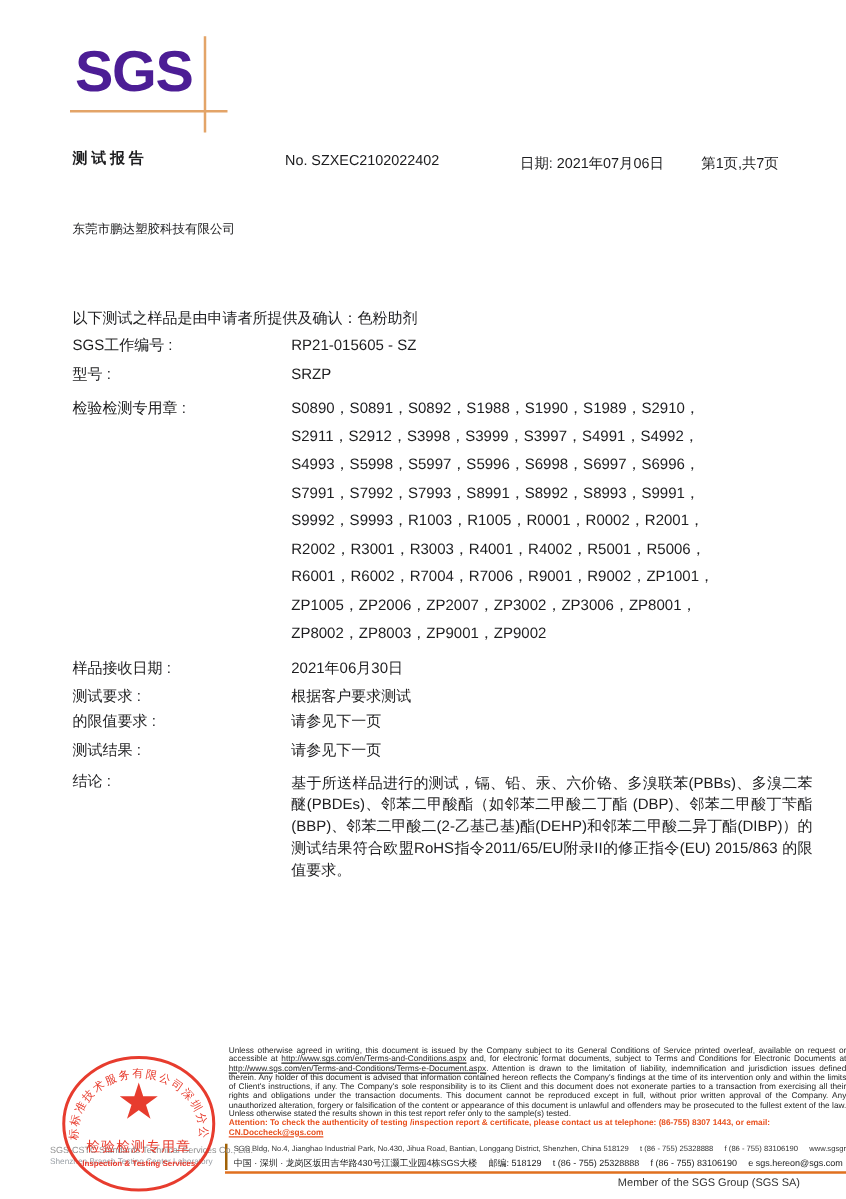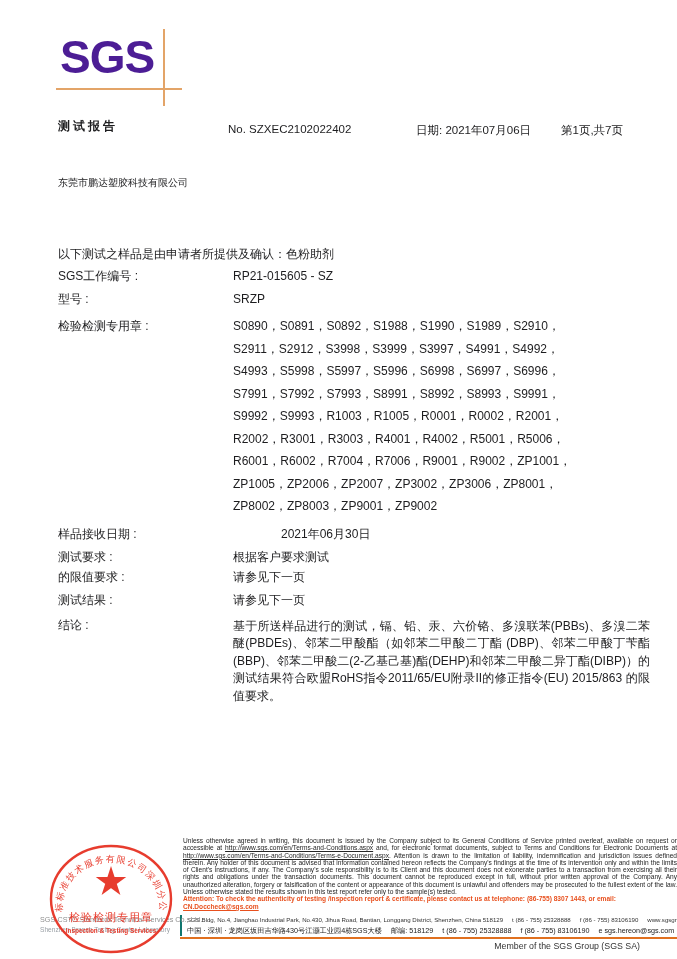--- a/index.html
+++ b/index.html
@@ -20,33 +20,33 @@
   
   .applicant-name{position:absolute;left:58px;top:160px;font-size:10px;margin-top:16px;}
   .applicant-address{position:absolute;left:58px;top:183px;font-size:12.5px;}
   .statement{position:absolute;left:58px;top:246px;font-size:12px;}
   
   .fields{position:absolute;left:58px;top:269px;right:26px;font-size:12px;}
   .row{display:flex;align-items:flex-start;line-height:14px;margin-bottom:9px;}
   .row .lbl{flex:0 0 175px;}
   .row .val{flex:1;}
   .ref-line{line-height:22.5px;}
-  .row.after-ref{margin-top:4px;gap:48px;}
+  .row.after-ref{margin-top:4px;}
   .conclusion .val{max-width:417px;line-height:17.5px;text-align:justify;}
   
   .legal{position:absolute;left:183px;top:837px;width:494px;font-size:6.6px;
     line-height:7.3px;color:#252525;text-align:justify;}
   .legal a,.legal .lnk{color:#252525;text-decoration:underline;}
   .attention{color:#e8501e;font-weight:bold;text-align:left;}
   .attention .lnk{color:#e8501e;text-decoration:underline;}
   .gray-co{position:absolute;left:40px;top:915px;width:165px;color:#8f8f8f;
     font-size:7.2px;line-height:10px;z-index:1;}
   .gray-co .l2{font-size:6.6px;color:#9aa0a6;}
   .stamp{position:absolute;left:47px;top:842px;z-index:2;opacity:.93;}
-  .addr-block{position:absolute;left:180px;top:915px;width:497px;border-left:2px solid #0f766e;
+  .addr-block{position:absolute;left:180px;top:915px;width:497px;border-left:2px solid #a16207;
     padding-left:5px;box-sizing:border-box;text-align:right;}
   .addr-line{display:flex;gap:9px;align-items:baseline;white-space:nowrap;}
   .addr-en{font-size:6.1px;color:#333;line-height:10px;}
   .addr-cn{font-size:7.2px;color:#222;line-height:11px;}
   .addr-rule{position:absolute;left:180px;top:937px;width:497px;height:2px;background:#e0701f;}
   .member{position:absolute;right:37px;top:941px;font-size:8.8px;color:#333;}
 </style>
 </head>
 <body>
 

